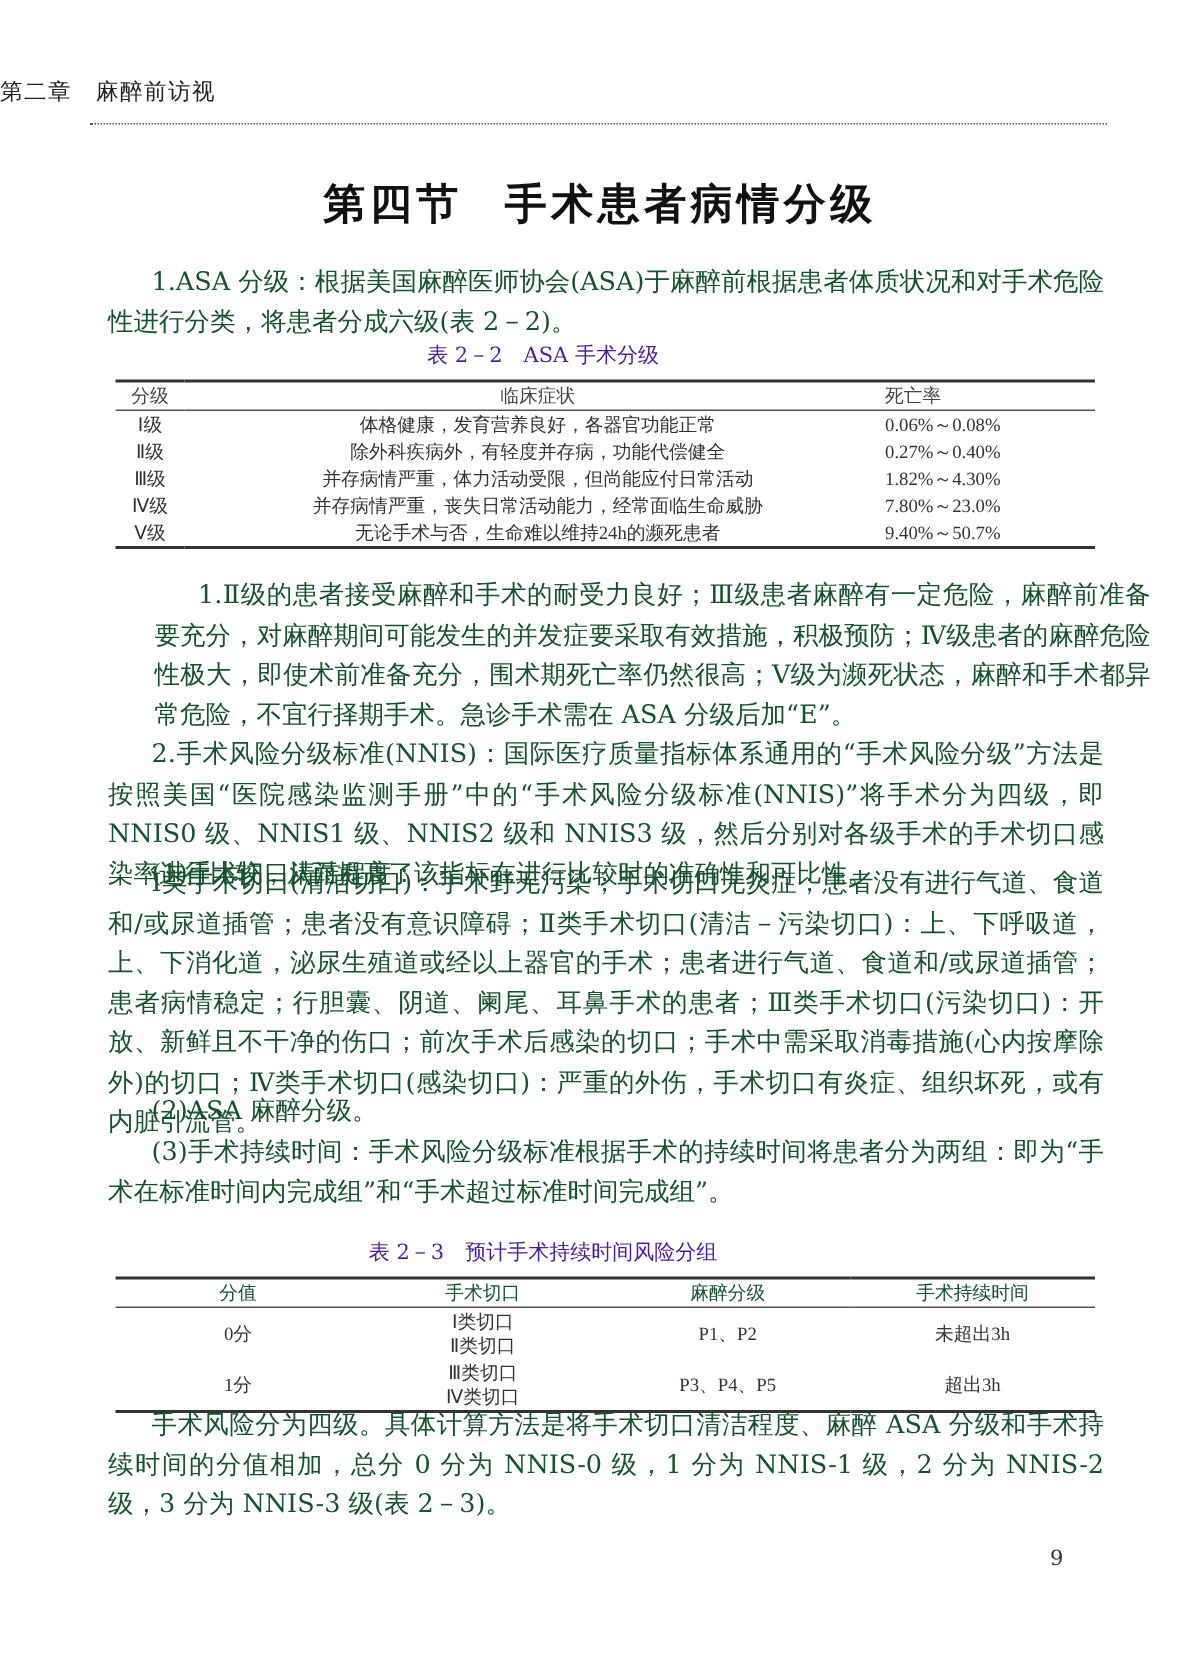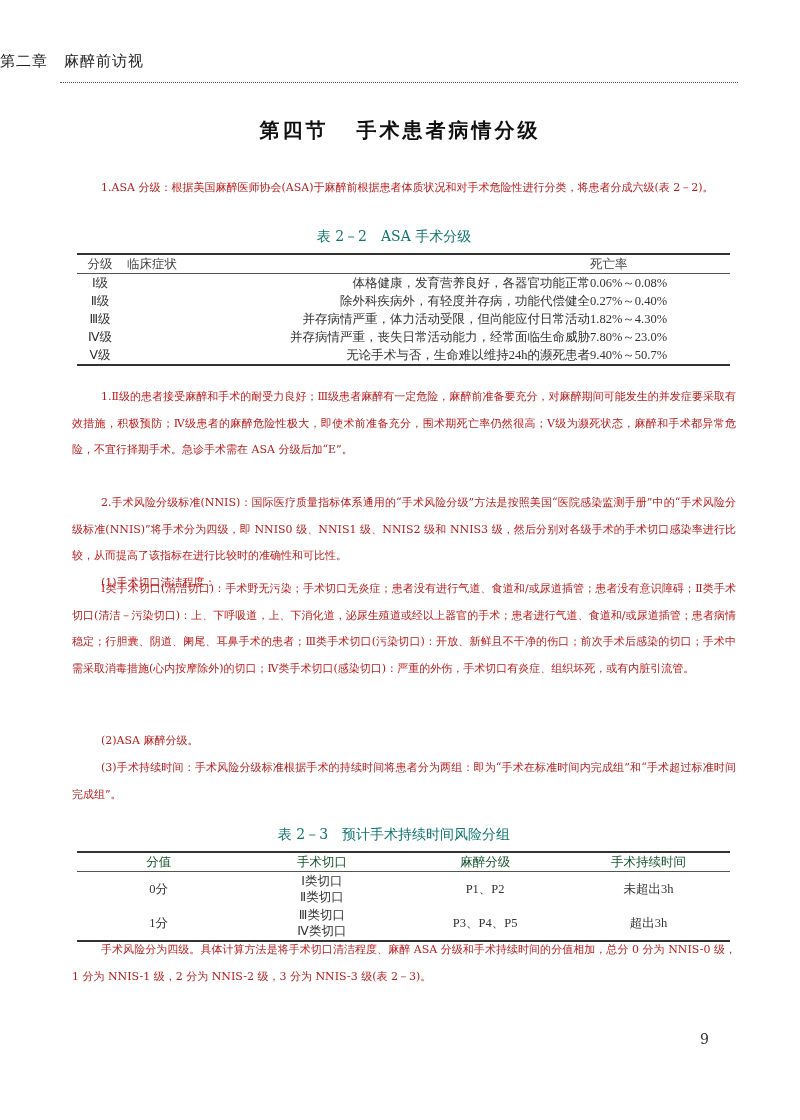--- a/index.html
+++ b/index.html
@@ -12,43 +12,43 @@
     position: absolute; left: 0; top: 52px; width: 695px;
     font-size: 15px; letter-spacing: 1px; color: #222;
   }
   .running-head .sep { display: inline-block; width: 16px; }
   .head-rule {
     position: absolute; left: 60px; top: 82px; width: 678px;
     border-top: 1px dotted #555;
   }
   .section-title {
     position: absolute; left: 0; top: 117px; width: 800px; text-align: center;
-    font-size: 20px; font-weight: bold; letter-spacing: 3px; color: #111;
+    font-size: 28px; font-weight: bold; letter-spacing: 3px; color: #111;
   }
   .section-title .gap { display: inline-block; width: 28px; }
   .p {
     position: absolute; left: 72px; width: 664px;
-    font-size: 11px; line-height: 26.5px; text-align: justify; color: #b91c1c;
+    font-size: 17px; line-height: 26.5px; text-align: justify; color: #14532d;
     margin: 0;
   }
   .indent { text-indent: 29px; }
   .caption {
     position: absolute; left: 0; width: 724px; text-align: center;
-    font-size: 14px; color: #0f766e; margin-left: 32px;
+    font-size: 14px; color: #4c1d95;
   }
   table { border-collapse: collapse; position: absolute; font-family: Liberation Serif, serif; }
   .t1 {
     left: 77px; top: 253px; width: 653px; font-size: 12.5px; color: #333;
     border-top: 2px solid #333; border-bottom: 2px solid #333;
   }
   .t1 th { font-weight: normal; color: #444; border-bottom: 1px solid #555; padding: 1px 0 0 0; height: 16px; }
   .t1 td { padding: 0; height: 18px; line-height: 18px; }
   .t1 .c-grade { width: 46px; text-align: center; }
-  .t1 .c-symp { text-align: right; padding-left: 4px; }
-  .t1 th.c-symp { text-align: left; }
+  .t1 .c-symp { text-align: center; padding-left: 4px; }
+  .t1 th.c-symp { text-align: center; }
   .t1 .c-mort { width: 140px; text-align: left; }
   .t2 {
     left: 77px; top: 851px; width: 653px; font-size: 12.5px; color: #333;
     border-top: 2px solid #333; border-bottom: 2px solid #333;
   }
   .t2 th { font-weight: normal; color: #14532d; border-bottom: 1px solid #555; height: 18px; padding: 0; }
   .t2 td { text-align: center; padding: 0; line-height: 16px; height: 34px; }
   .t2 .col { width: 25%; text-align: center; }
   .page-num {
     position: absolute; left: 700px; top: 1031px; font-size: 14px; color: #333;
@@ -100,21 +100,21 @@
       <td class="c-mort">7.80%～23.0%</td>
     </tr>
     <tr>
       <td class="c-grade">Ⅴ级</td>
       <td class="c-symp">无论手术与否，生命难以维持24h的濒死患者</td>
       <td class="c-mort">9.40%～50.7%</td>
     </tr>
   </tbody>
 </table>
 
-<p class="p indent" style="top:384px;">1.Ⅱ级的患者接受麻醉和手术的耐受力良好；Ⅲ级患者麻醉有一定危险，麻醉前准备要充分，对麻醉期间可能发生的并发症要采取有效措施，积极预防；Ⅳ级患者的麻醉危险性极大，即使术前准备充分，围术期死亡率仍然很高；Ⅴ级为濒死状态，麻醉和手术都异常危险，不宜行择期手术。急诊手术需在 ASA 分级后加“E”。</p>
+<p class="p indent" style="top:384px;margin-left:31px;">1.Ⅱ级的患者接受麻醉和手术的耐受力良好；Ⅲ级患者麻醉有一定危险，麻醉前准备要充分，对麻醉期间可能发生的并发症要采取有效措施，积极预防；Ⅳ级患者的麻醉危险性极大，即使术前准备充分，围术期死亡率仍然很高；Ⅴ级为濒死状态，麻醉和手术都异常危险，不宜行择期手术。急诊手术需在 ASA 分级后加“E”。</p>
 
 <p class="p indent" style="top:490px;">2.手术风险分级标准(NNIS)：国际医疗质量指标体系通用的“手术风险分级”方法是按照美国“医院感染监测手册”中的“手术风险分级标准(NNIS)”将手术分为四级，即 NNIS0 级、NNIS1 级、NNIS2 级和 NNIS3 级，然后分别对各级手术的手术切口感染率进行比较，从而提高了该指标在进行比较时的准确性和可比性。</p>
 
 <p class="p indent" style="top:570px;">(1)手术切口清洁程度：</p>
 
 <p class="p indent" style="top:576px;">Ⅰ类手术切口(清洁切口)：手术野无污染；手术切口无炎症；患者没有进行气道、食道和/或尿道插管；患者没有意识障碍；Ⅱ类手术切口(清洁－污染切口)：上、下呼吸道，上、下消化道，泌尿生殖道或经以上器官的手术；患者进行气道、食道和/或尿道插管；患者病情稳定；行胆囊、阴道、阑尾、耳鼻手术的患者；Ⅲ类手术切口(污染切口)：开放、新鲜且不干净的伤口；前次手术后感染的切口；手术中需采取消毒措施(心内按摩除外)的切口；Ⅳ类手术切口(感染切口)：严重的外伤，手术切口有炎症、组织坏死，或有内脏引流管。</p>
 
 <p class="p indent" style="top:728px;">(2)ASA 麻醉分级。</p>
 
 <p class="p indent" style="top:755px;">(3)手术持续时间：手术风险分级标准根据手术的持续时间将患者分为两组：即为“手术在标准时间内完成组”和“手术超过标准时间完成组”。</p>

